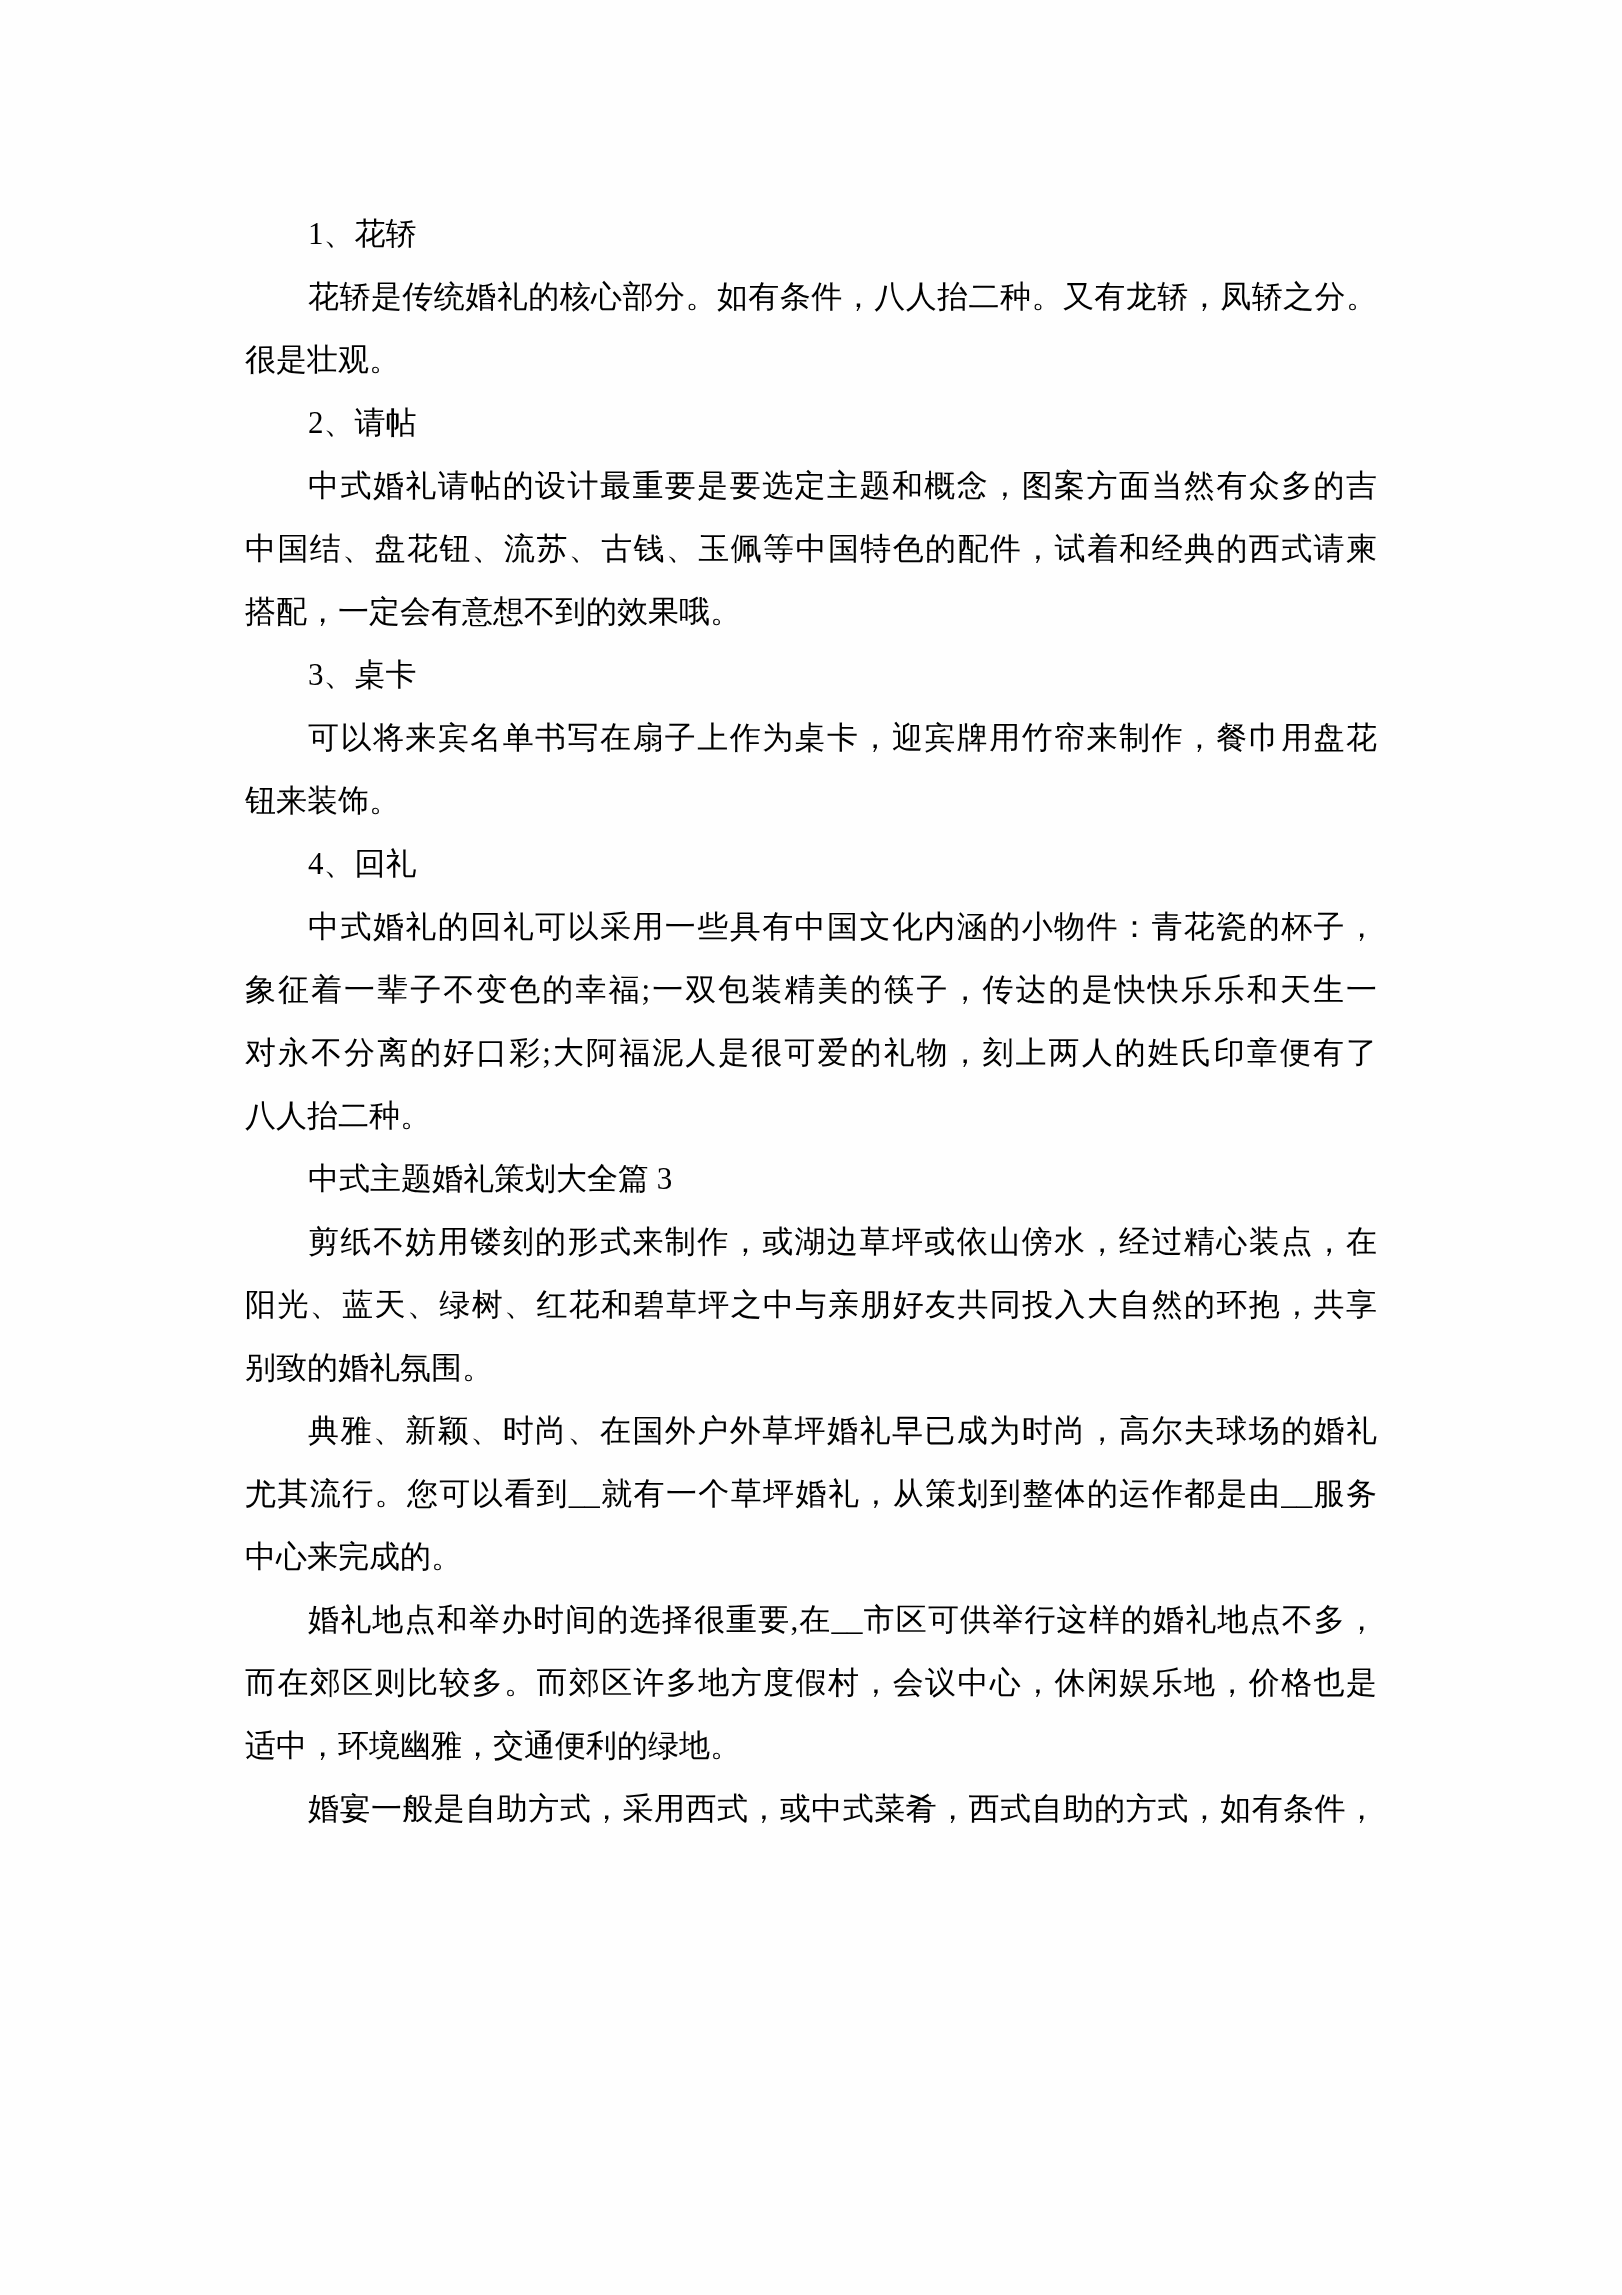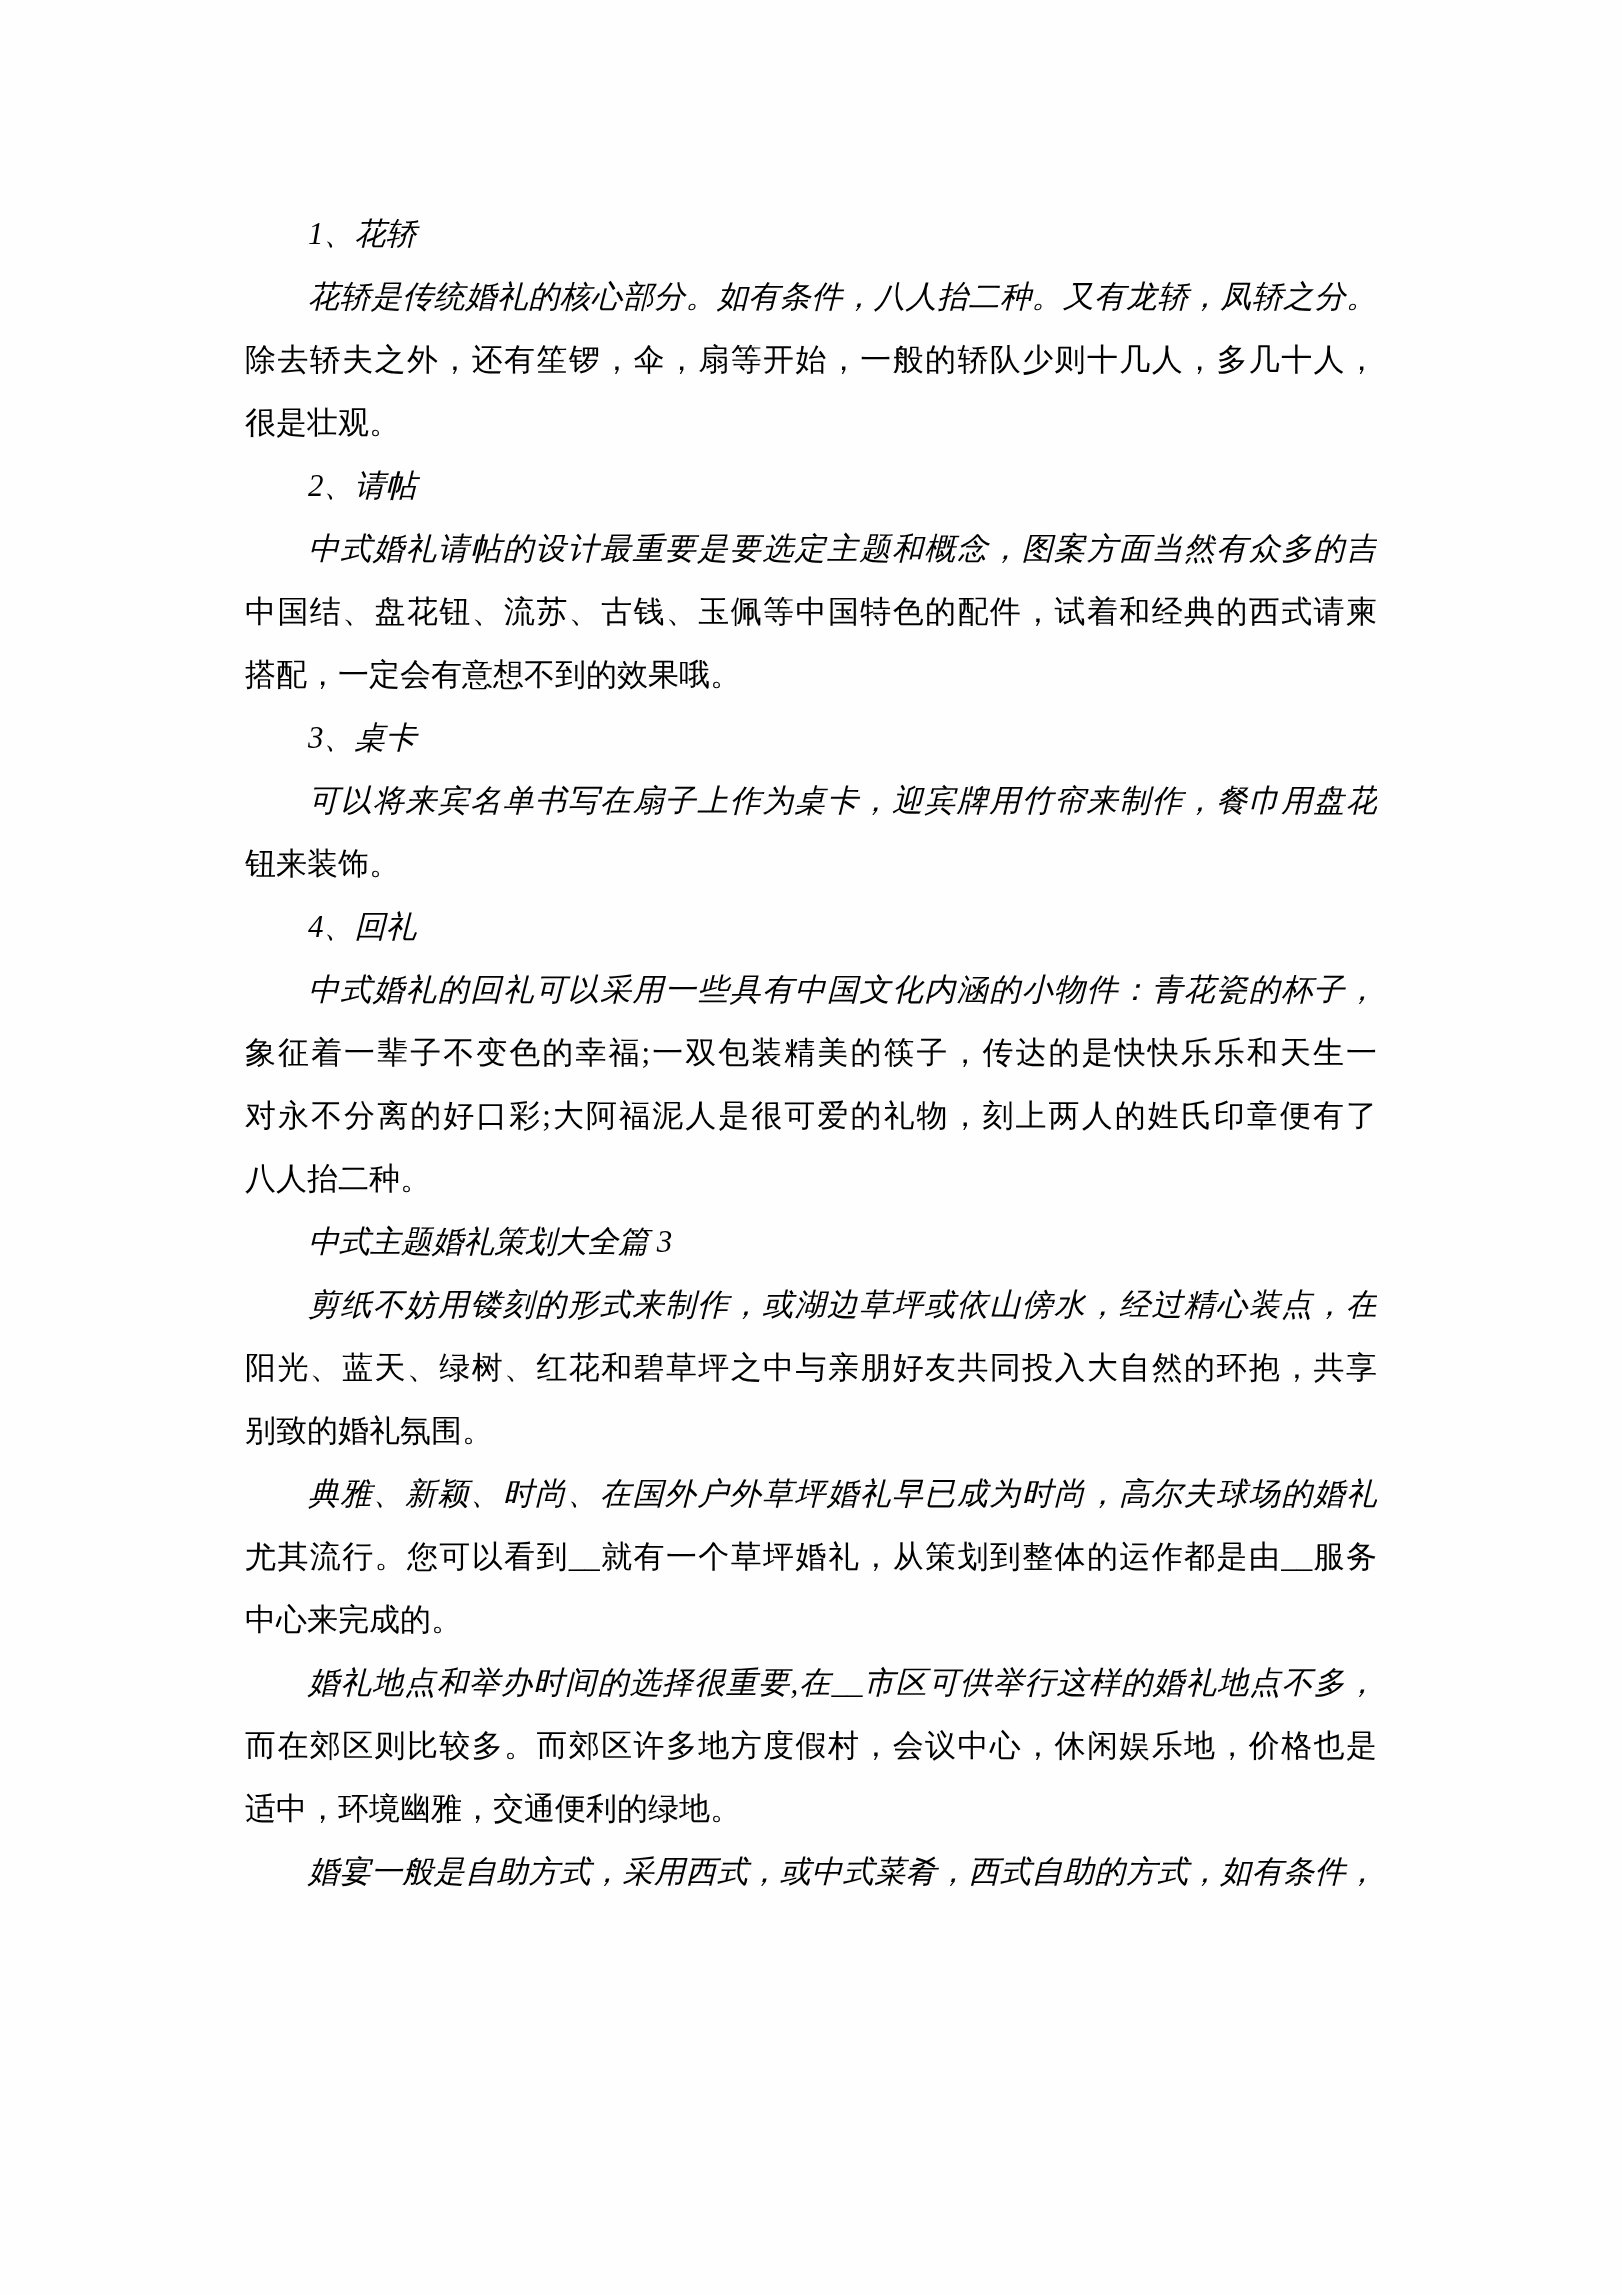--- a/index.html
+++ b/index.html
@@ -29,35 +29,33 @@
   .line {
     font-size: 31px;
     line-height: 63px;
     height: 63px;
     overflow: hidden;
     text-align: left;
     letter-spacing: 0;
   }
   .line.indent {
     text-indent: 63px; 
-    font-style: italic;
   }
   .line.fill {
     text-align: justify;
     text-align-last: justify;
   }
 </style>
 </head>
 <body>
 
 <div class="page">
   <div class="doc-body" id="doc-body">
       <div class="line indent">1、花轿</div>
       <div class="line indent fill">花轿是传统婚礼的核心部分。如有条件，八人抬二种。又有龙轿，凤轿之分。</div>
-      <div class="line fill">除去轿夫之外，还有笙锣，伞，扇等开始，一般的轿队少则十几人，多几十人，</div>
       <div class="line">很是壮观。</div>
       <div class="line indent">2、请帖</div>
       <div class="line indent fill">中式婚礼请帖的设计最重要是要选定主题和概念，图案方面当然有众多的吉</div>
       <div class="line fill">中国结、盘花钮、流苏、古钱、玉佩等中国特色的配件，试着和经典的西式请柬</div>
       <div class="line">搭配，一定会有意想不到的效果哦。</div>
       <div class="line indent">3、桌卡</div>
       <div class="line indent fill">可以将来宾名单书写在扇子上作为桌卡，迎宾牌用竹帘来制作，餐巾用盘花</div>
       <div class="line">钮来装饰。</div>
       <div class="line indent">4、回礼</div>
       <div class="line indent fill">中式婚礼的回礼可以采用一些具有中国文化内涵的小物件：青花瓷的杯子，</div>

